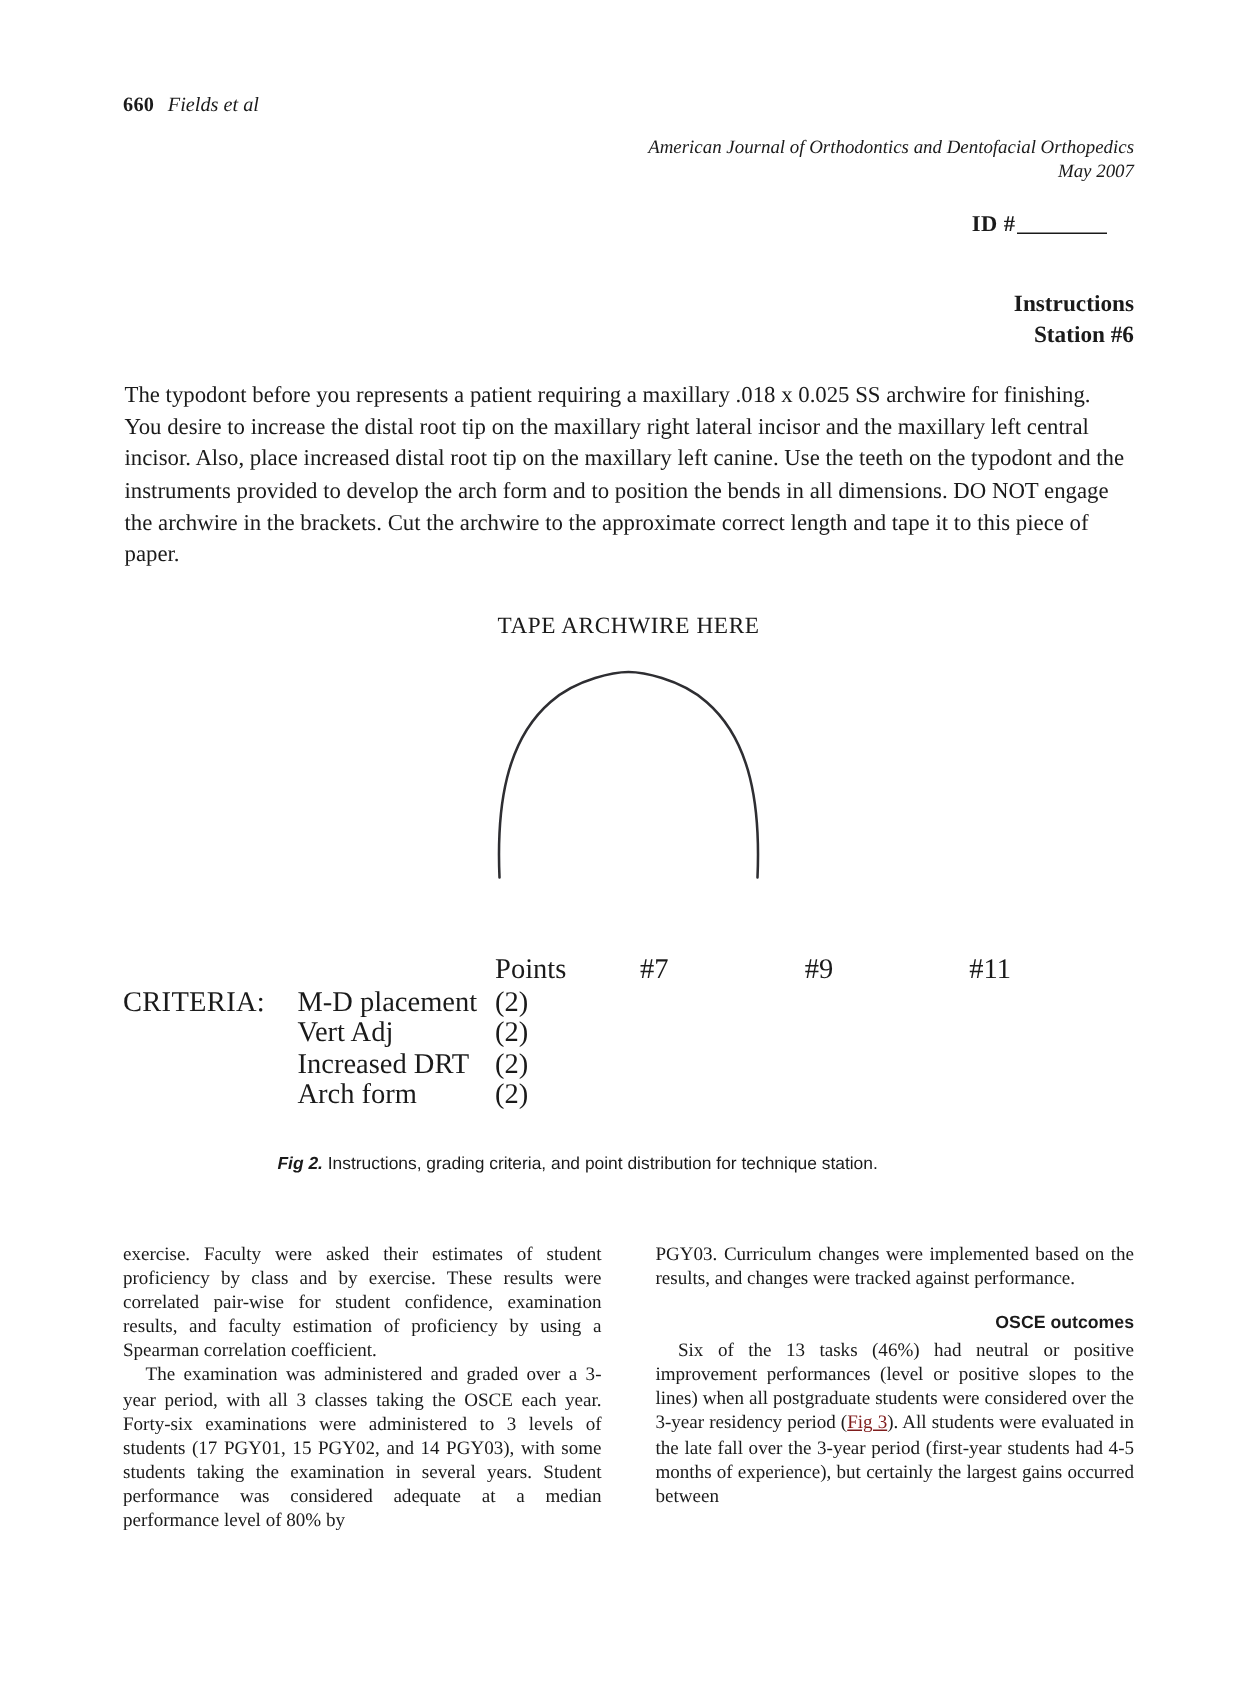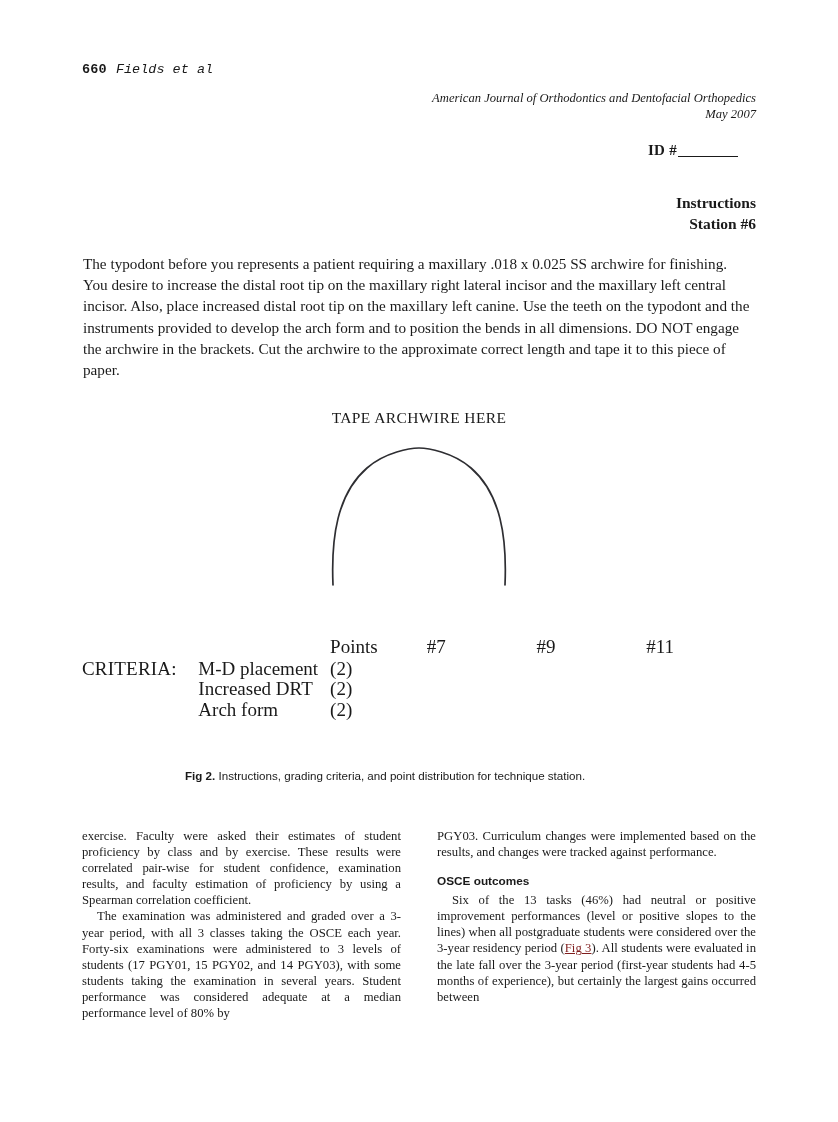--- a/index.html
+++ b/index.html
@@ -23,21 +23,20 @@
     left: 82px;
     right: 82px;
     height: 40px;
   }
   .rh-left {
     position: absolute;
     left: 0;
     top: 0;
     font-size: 13.5px;
     white-space: nowrap;
-    font-family: Liberation Mono, monospace;
   }
   .rh-pageno {
     font-weight: bold;
     font-style: normal;
     letter-spacing: 0.2px;
   }
   .rh-author {
     font-style: italic;
     margin-left: 9px;
   }
@@ -164,21 +163,21 @@
   .fig-caption {
     position: absolute;
     top: 768px;
     left: 185px;
     width: 560px;
     font-family: "Liberation Sans", "DejaVu Sans", sans-serif;
     font-size: 11.6px;
     line-height: 15px;
     color: #1a1a1a;
   }
-  .fig-caption b { font-weight: bold; }
+  .fig-caption b { font-weight: bold; font-style: italic; }
 
   
   .columns {
     position: absolute;
     top: 828px;
     left: 82px;
     width: 674px;
     height: 225px;
   }
   .col {
@@ -197,21 +196,21 @@
   }
   .col p.indent {
     text-indent: 15px;
   }
   .subhead {
     font-family: "Liberation Sans", "DejaVu Sans", sans-serif;
     font-weight: bold;
     font-size: 11.8px;
     line-height: 16px;
     margin: 13px 0 3px 0;
-    text-align: left;
+    text-align: right;
   }
   .link {
     color: #7f1d1d;
   }
 </style>
 </head>
 <body>
 
 <div class="running-head">
   <div class="rh-left">
@@ -270,20 +269,28 @@
         <tr>
           <td class="crit-label">CRITERIA:</td>
           <td class="crit-name">M-D placement</td>
           <td class="crit-pts">(2)</td>
           <td class="th-num"></td>
           <td class="th-num"></td>
           <td class="th-num"></td>
         </tr>
         <tr>
           <td></td>
+          <td class="crit-name">Vert Adj</td>
+          <td class="crit-pts">(2)</td>
+          <td class="th-num"></td>
+          <td class="th-num"></td>
+          <td class="th-num"></td>
+        </tr>
+        <tr>
+          <td></td>
           <td class="crit-name">Increased DRT</td>
           <td class="crit-pts">(2)</td>
           <td class="th-num"></td>
           <td class="th-num"></td>
           <td class="th-num"></td>
         </tr>
         <tr>
           <td></td>
           <td class="crit-name">Arch form</td>
           <td class="crit-pts">(2)</td>

